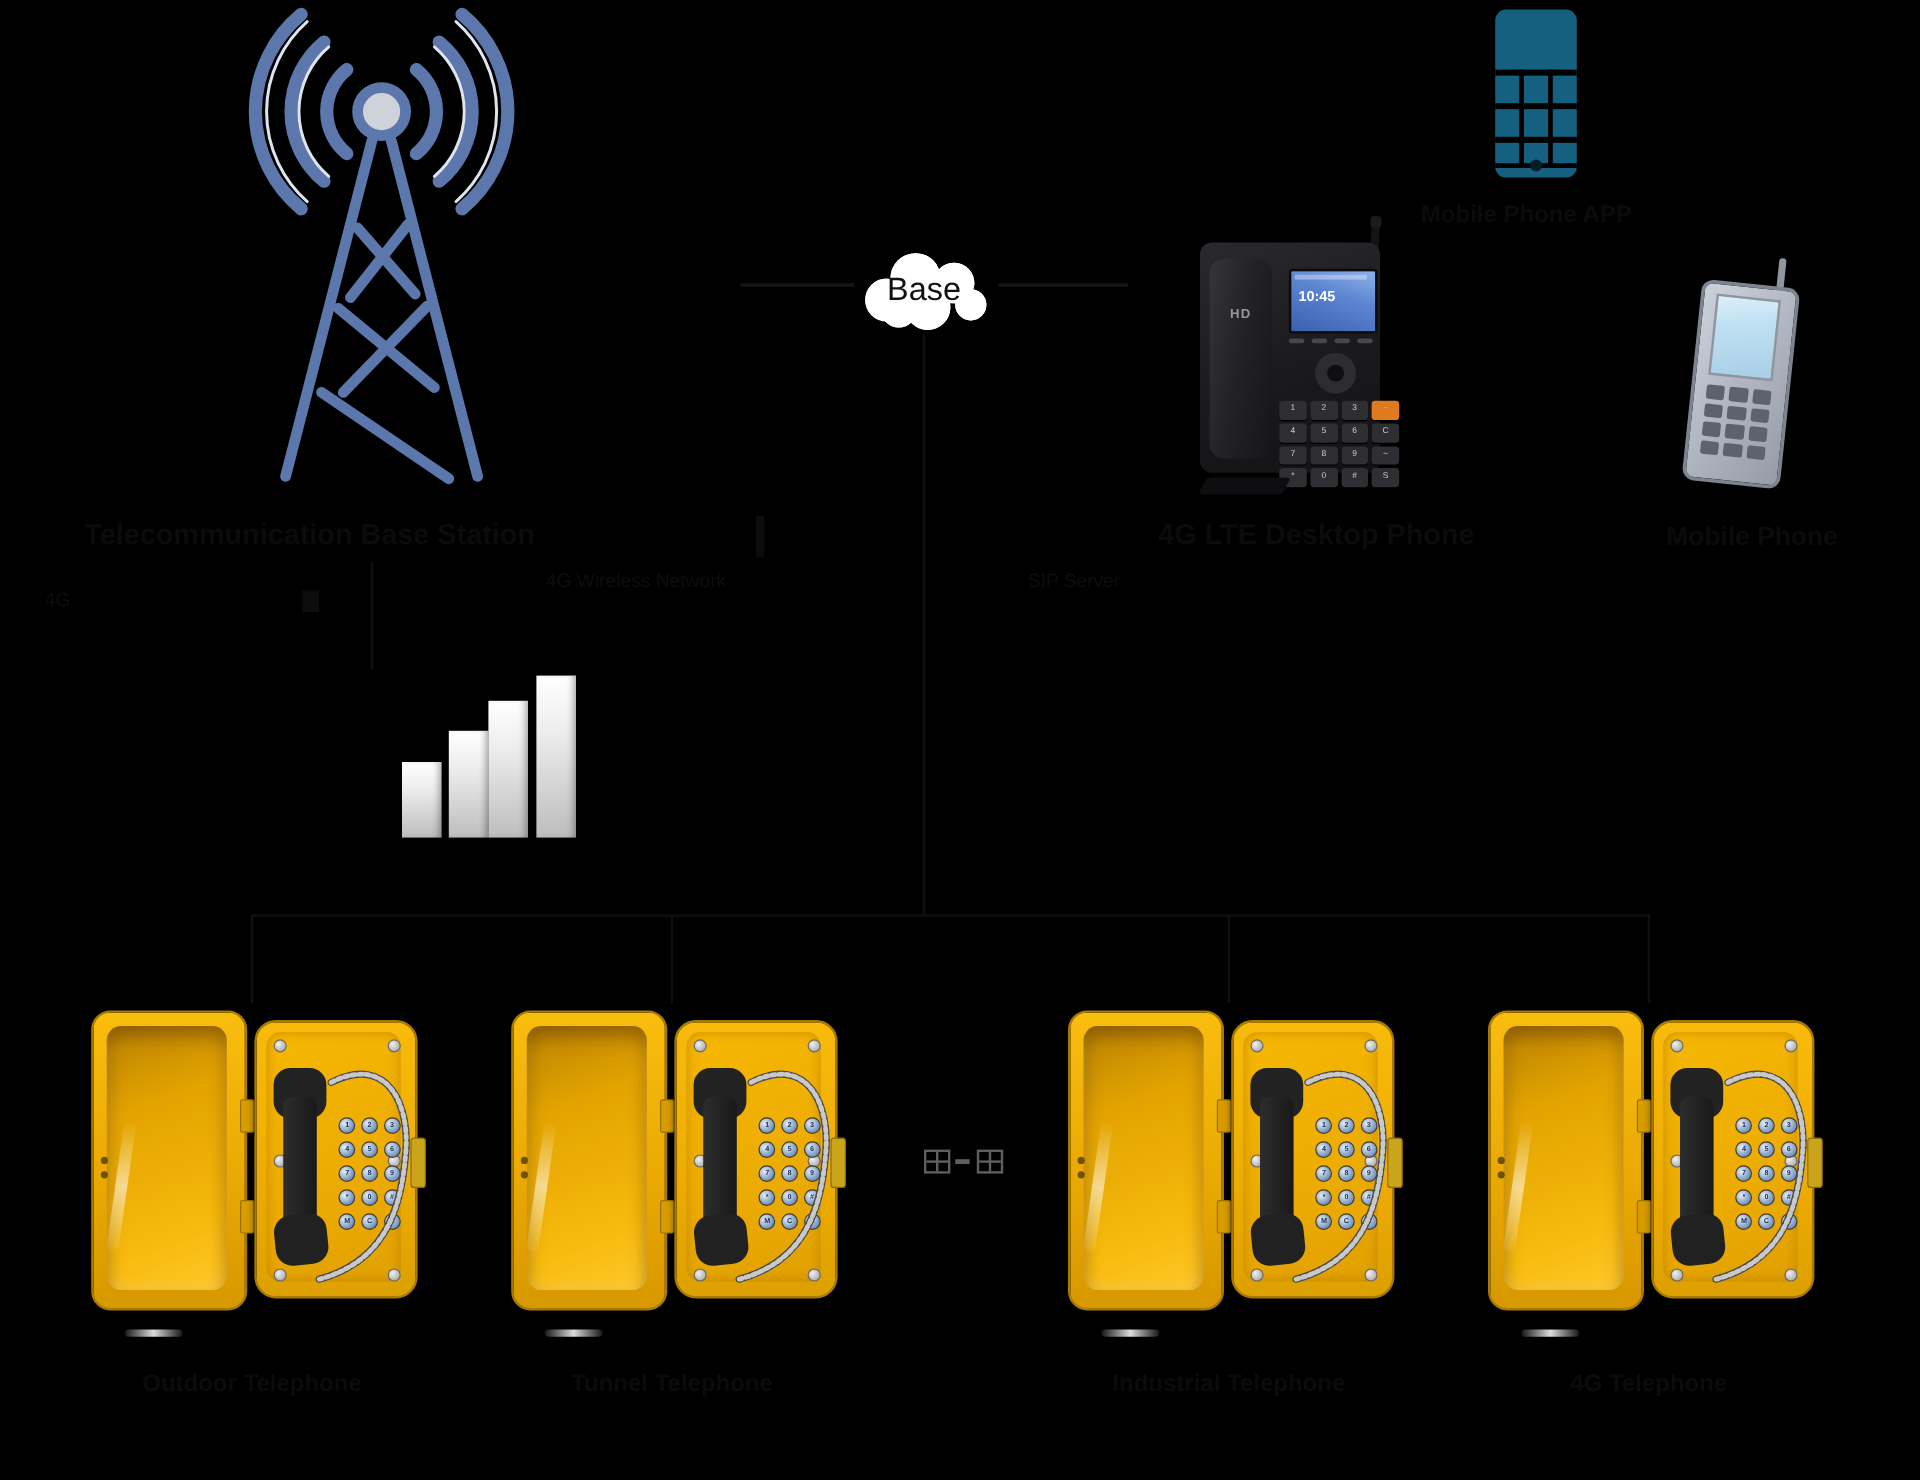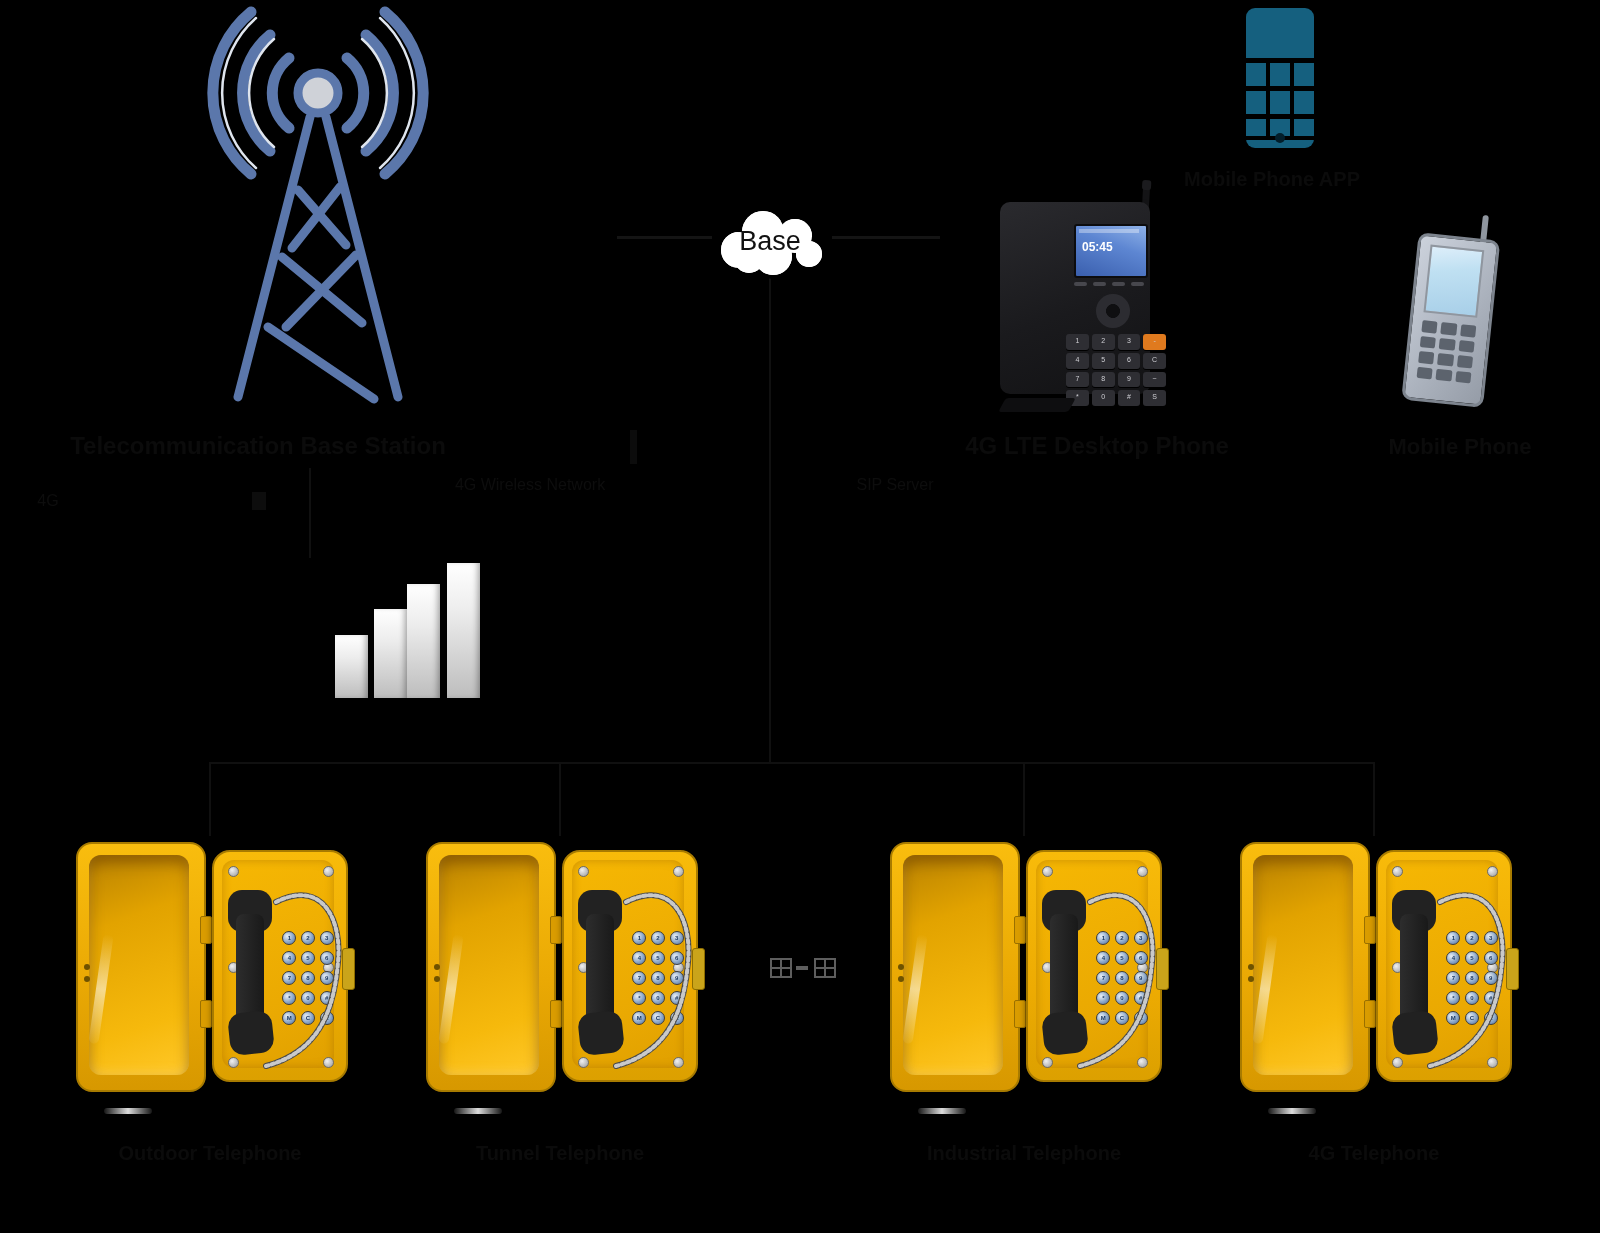--- a/index.html
+++ b/index.html
@@ -175,23 +175,24 @@
         <circle cx="70" cy="60" r="19"></circle>
           <circle cx="46" cy="62" r="15"></circle>
       </g>
     </svg>
     <div class="cloud-text">Base</div>
   </div>
 
   <div class="abs deskphone">
     <div class="dp-antenna"></div>
     <div class="dp-body">
+      <div class="dp-handset">HD</div>
       <div class="dp-screen">
         <div class="dp-bar"></div>
-        <div class="dp-time">05:45</div>
+        <div class="dp-time">10:45</div>
       </div>
       <div class="dp-softkeys">
         <div></div>
           <div></div>
           <div></div>
           <div></div>
       </div>
       <div class="dp-nav"></div>
       <div class="dp-keys" id="dp-keys">
           <div class="dp-key">1</div>

